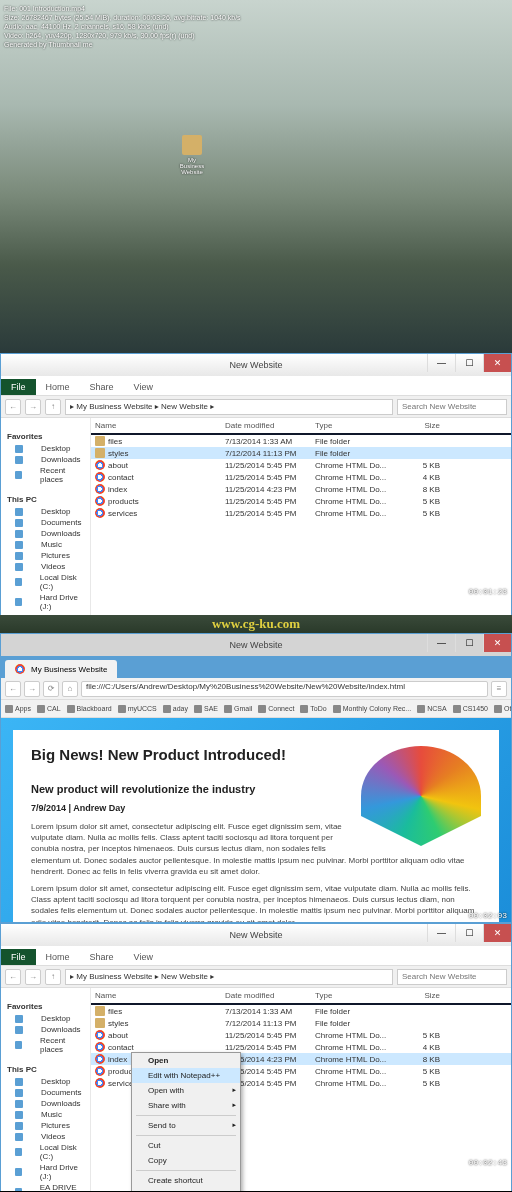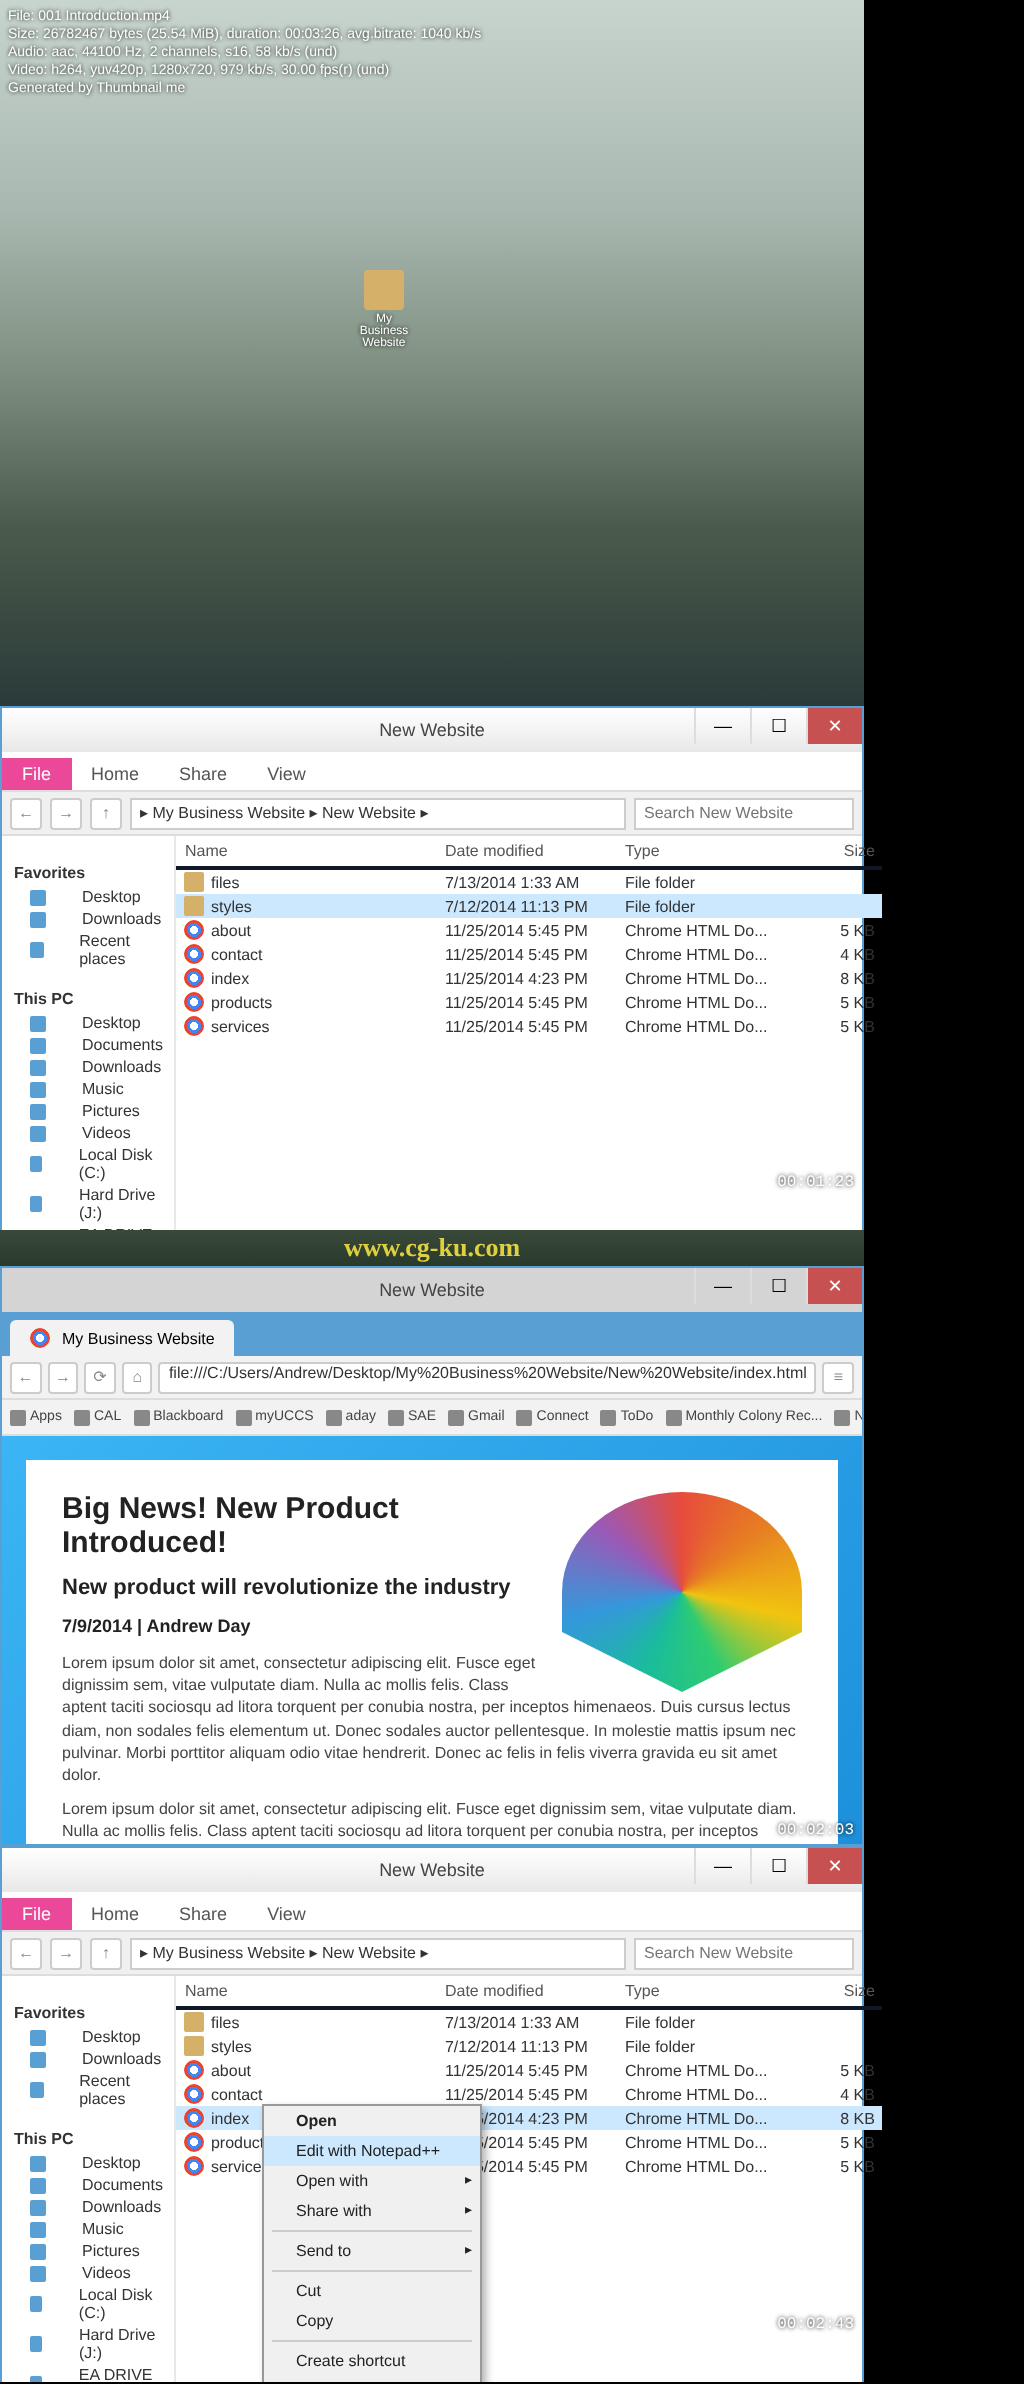--- a/index.html
+++ b/index.html
@@ -1,31 +1,31 @@
 <!DOCTYPE html>
 <html><head>
 <meta charset="utf-8">
 <style>
 *{margin:0;padding:0;box-sizing:border-box;font-family:"Segoe UI",Tahoma,sans-serif}
 body{width:512px;background:#000}
-.screen{width:432px;position:relative}
+.screen{width:512px;position:relative}
 .s1{height:353px;background:linear-gradient(180deg,#c8d4ce 0%,#a8b8b0 30%,#7a8a7a 55%,#4a5a4a 75%,#2a3a3a 100%)}
 .mediainfo{position:absolute;left:4px;top:4px;color:#fff;font-size:7px;line-height:1.3;font-family:monospace;text-shadow:0 0 2px #000}
 .desktopicon{position:absolute;left:176px;top:135px;width:32px;text-align:center;color:#fff;font-size:6px;text-shadow:0 0 2px #000}
 .desktopicon .ico{width:20px;height:20px;background:#d4b068;margin:0 auto 2px;border-radius:2px}
 .timestamp{position:absolute;right:4px;bottom:4px;color:#fff;font-size:8px;font-family:Liberation Mono, monospace;text-shadow:0 0 2px #000}
 .explorer{background:#fff;border:1px solid #5a9fd4;position:relative}
 .titlebar{height:22px;background:linear-gradient(#fff,#e8e8e8);display:flex;align-items:center;justify-content:center;position:relative}
 .titlebar-text{font-size:9px;color:#444}
 .winbtns{position:absolute;right:0;top:0;display:flex}
 .winbtn{width:28px;height:18px;display:flex;align-items:center;justify-content:center;font-size:9px;border-left:1px solid #ddd}
 .winbtn.close{background:#c75050;color:#fff}
 .ribbon-tabs{height:20px;background:#fff;display:flex;align-items:flex-end;font-size:9px;border-bottom:1px solid #ddd}
 .ribbon-tab{padding:3px 10px;color:#555;cursor:pointer}
-.ribbon-tab.file{background:#ec4899;color:#fff}
+.ribbon-tab.file{background:#14532d;color:#fff}
 .addressbar{height:22px;background:#f0f0f0;display:flex;align-items:center;padding:0 4px;gap:4px;border-bottom:1px solid #ddd}
 .navbtn{width:16px;height:16px;border:1px solid #ccc;border-radius:2px;background:#fff;font-size:8px;display:flex;align-items:center;justify-content:center;color:#888}
 .path{flex:1;height:16px;background:#fff;border:1px solid #ccc;font-size:8px;padding:0 4px;display:flex;align-items:center;color:#333}
 .searchbox{width:110px;height:16px;background:#fff;border:1px solid #ccc;font-size:8px;padding:0 4px;color:#888}
 .explorer-body{display:flex;background:#fff}
 .sidebar{width:90px;background:#fff;border-right:1px solid #e8e8e8;padding:4px 0;font-size:8px}
 .sb-group{padding:2px 6px;color:#333;font-weight:bold;margin-top:8px}
 .sb-item{padding:1px 6px 1px 14px;color:#333;display:flex;align-items:center;gap:18px}
 .sb-ico{width:8px;height:8px;background:#5a9fd4;display:inline-block;border-radius:1px}
 .files{flex:1;padding:0}
@@ -44,21 +44,21 @@
 .chrome-win{background:#fff;border:1px solid #5a9fd4}
 .chrome-tabs{height:22px;background:#5a9fd4;display:flex;align-items:flex-end;padding-left:4px}
 .chrome-tab{background:#f2f2f2;height:18px;padding:2px 10px;font-size:8px;border-radius:3px 3px 0 0;display:flex;align-items:center;gap:3px}
 .chrome-addr{height:22px;background:#f2f2f2;display:flex;align-items:center;padding:0 4px;gap:3px;border-bottom:1px solid #ddd}
 .omnibox{flex:1;height:16px;background:#fff;border:1px solid #ccc;border-radius:2px;font-size:8px;padding:0 4px;color:#333}
 .bookmarks{height:18px;background:#f2f2f2;display:flex;align-items:center;padding:0 4px;gap:6px;font-size:7px;color:#444;border-bottom:1px solid #ddd;overflow:hidden}
 .bm{display:flex;align-items:center;gap:2px;white-space:nowrap}
 .bm-ico{width:8px;height:8px;background:#888;border-radius:1px}
 .page-content{background:linear-gradient(135deg,#3bb5f5 0%,#1a8cd8 100%);padding:12px}
 .article{background:#fff;padding:16px 18px;font-family:Georgia,serif}
-.article h1{font-size:15px;margin-bottom:8px;color:#222}
+.article h1{font-size:15px;margin-bottom:20px;color:#222}
 .article h2{font-size:11px;margin-bottom:8px;color:#222}
 .article .meta{font-size:9px;margin-bottom:8px;color:#222;font-weight:bold}
 .article p{font-size:8px;color:#444;line-height:1.4;margin-bottom:6px}
 .pencils{float:right;width:120px;height:100px;background:radial-gradient(ellipse at center,#fff 10%,transparent 10%);position:relative;margin-left:10px}
 .pencils::before{content:"";position:absolute;width:100%;height:100%;background:conic-gradient(#e74c3c,#e67e22,#f1c40f,#2ecc71,#1abc9c,#3498db,#9b59b6,#e74c3c);border-radius:50% 50% 0 0;clip-path:polygon(0 0,100% 0,100% 70%,50% 100%,0 70%)}
 .contextmenu{position:absolute;background:#f0f0f0;border:1px solid #999;font-size:8px;box-shadow:2px 2px 4px rgba(0,0,0,0.3);z-index:10}
 .cm-item{padding:3px 20px 3px 16px;color:#222;white-space:nowrap;position:relative}
 .cm-item.hov{background:#cce8ff}
 .cm-item.bold{font-weight:bold}
 .cm-sep{height:1px;background:#ccc;margin:2px 4px}

